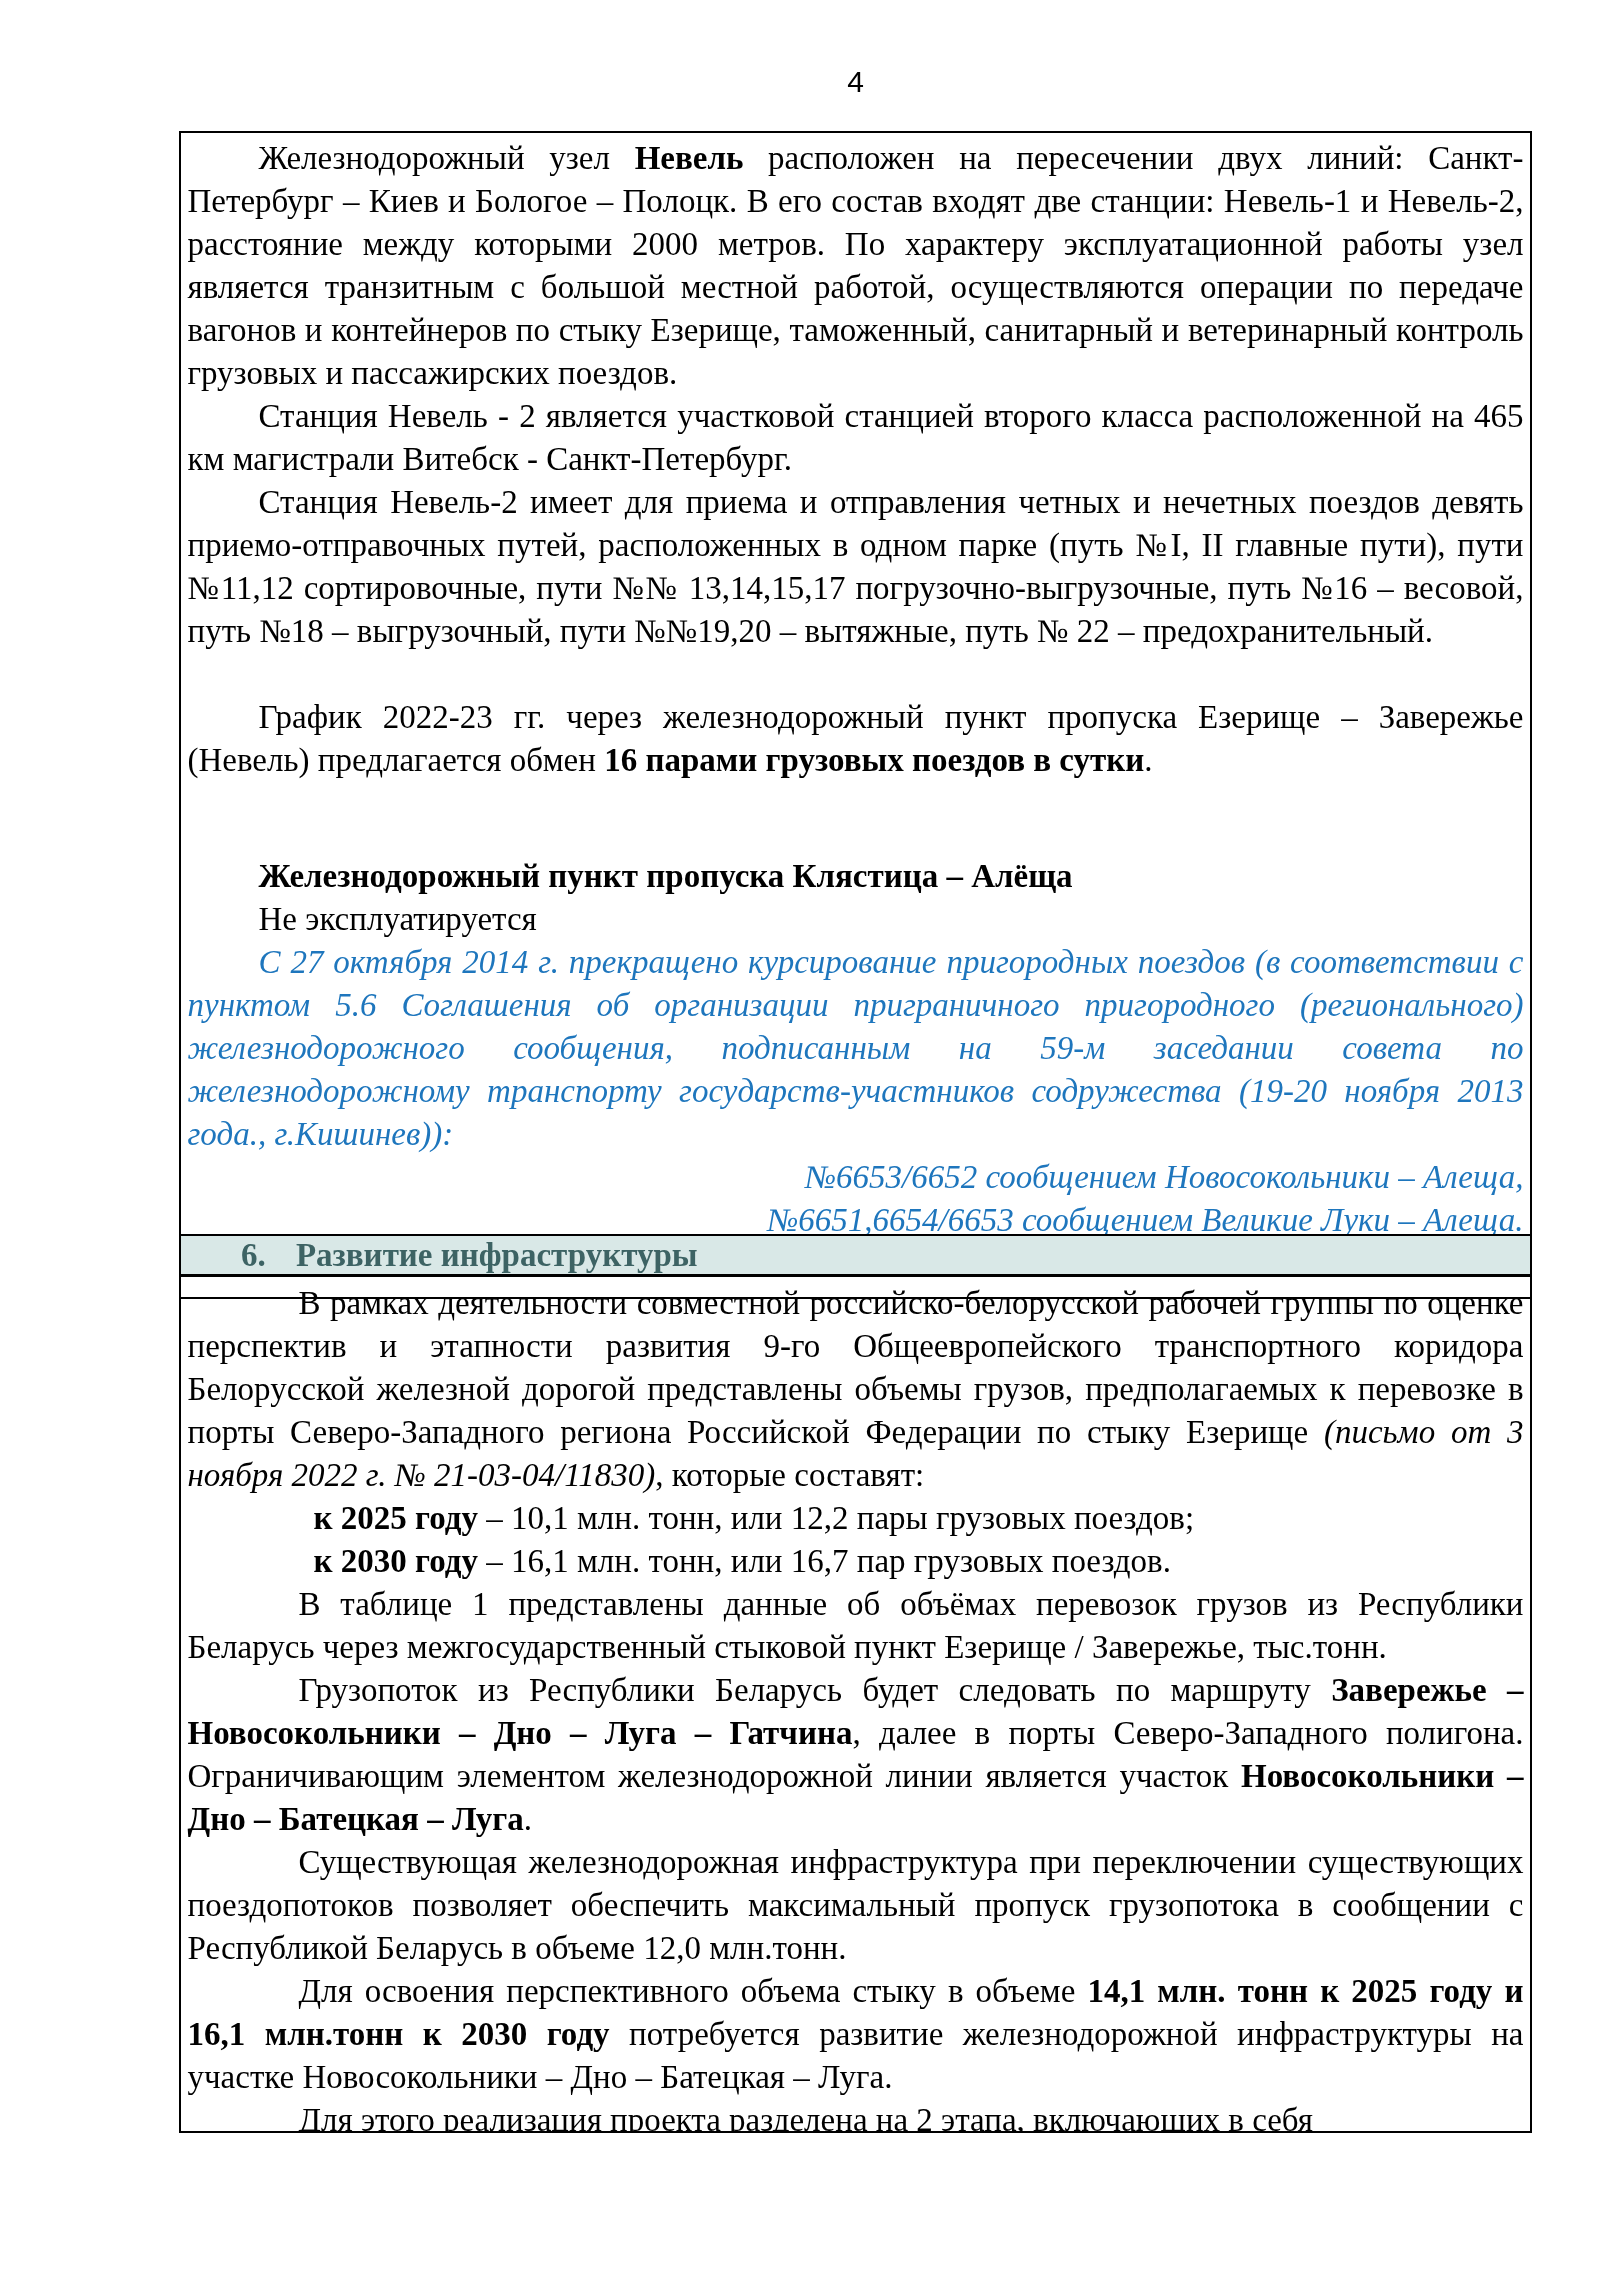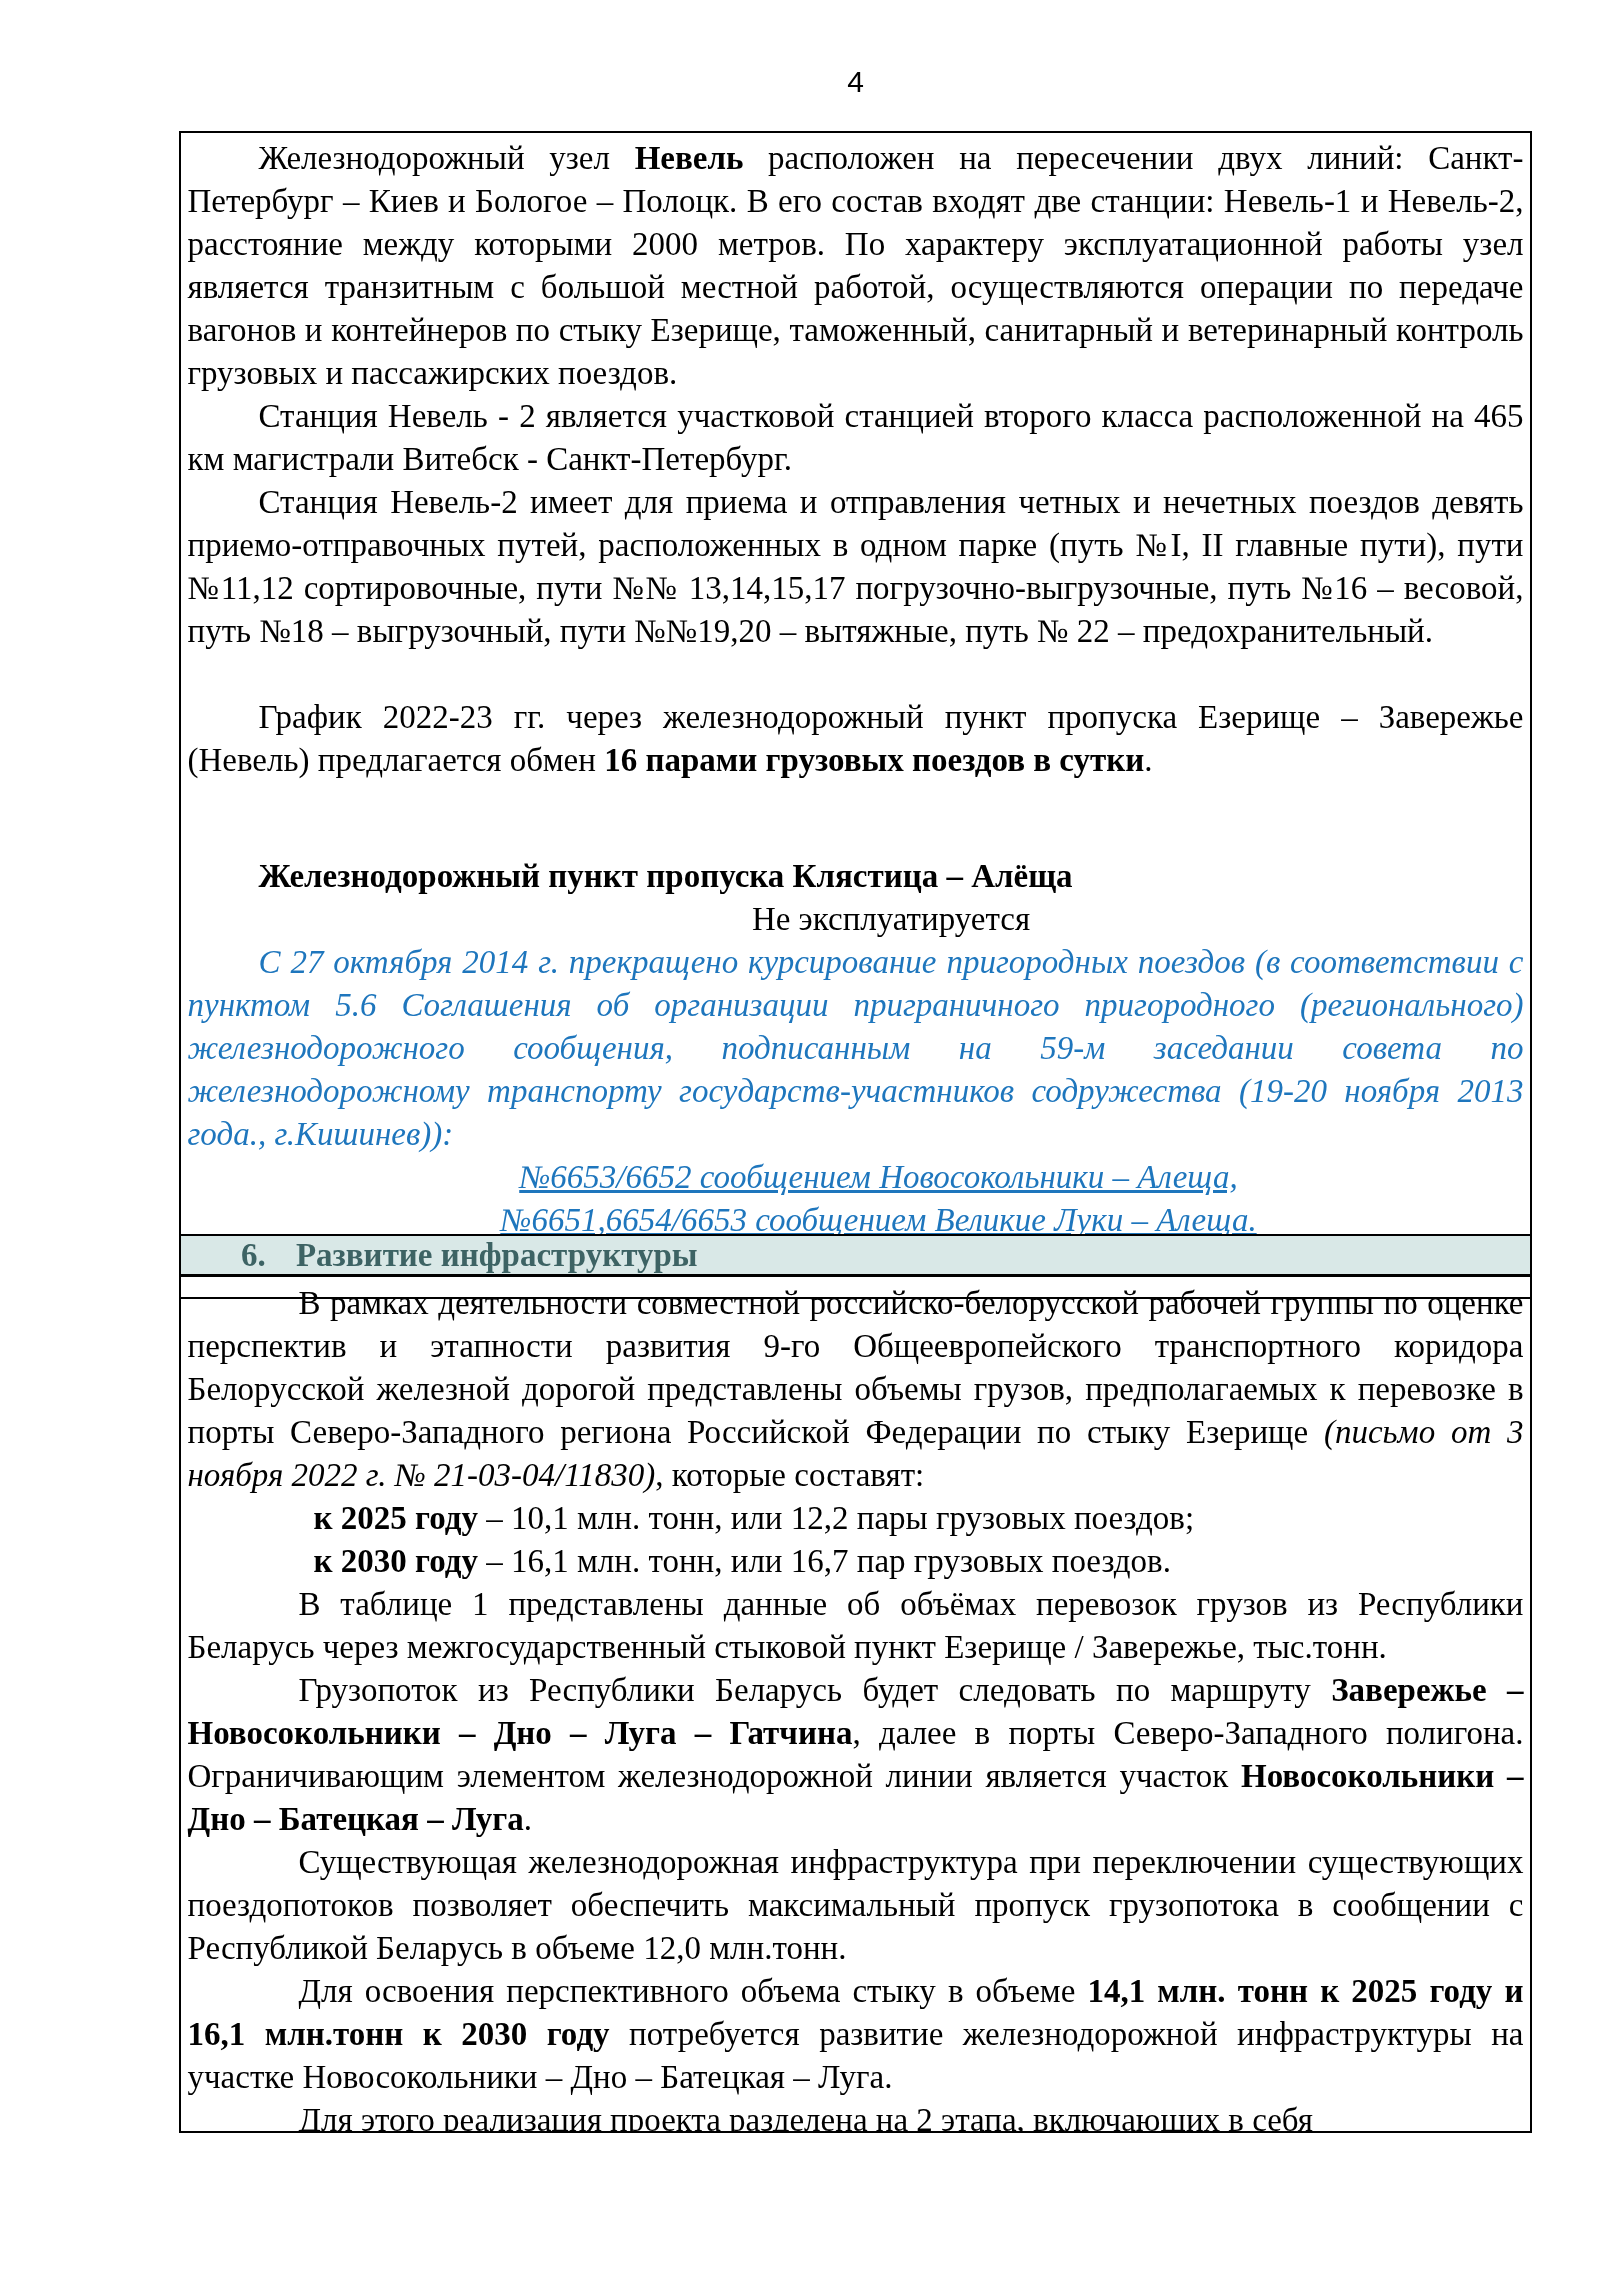--- a/index.html
+++ b/index.html
@@ -64,26 +64,25 @@
   .p{
     margin:0;
     font-size:33px;
     line-height:43px;
     text-align:justify;
     text-indent:71px;
   }
   .box2-body .p{text-indent:111px;}
   .p.blank{text-align:left;}
   .p.head{font-weight:bold;text-align:left;margin-top:30px;}
-  .p.plain{text-align:center;}
+  .p.plain{text-align:left;}
   .p.blue{color:var(--blue);font-style:italic;}
   .p.blueu{
     color:var(--blue);font-style:italic;
-    text-align:center;text-indent:46px;
-    text-decoration:underline;
+    text-align:right;text-indent:46px;
   }
   .box2-body .p.tab{text-indent:126px;text-align:left;}
   .r.b{font-weight:bold;}
   .r.i{font-style:italic;}
 </style>
 </head>
 <body>
 
 <div class="page">
 

